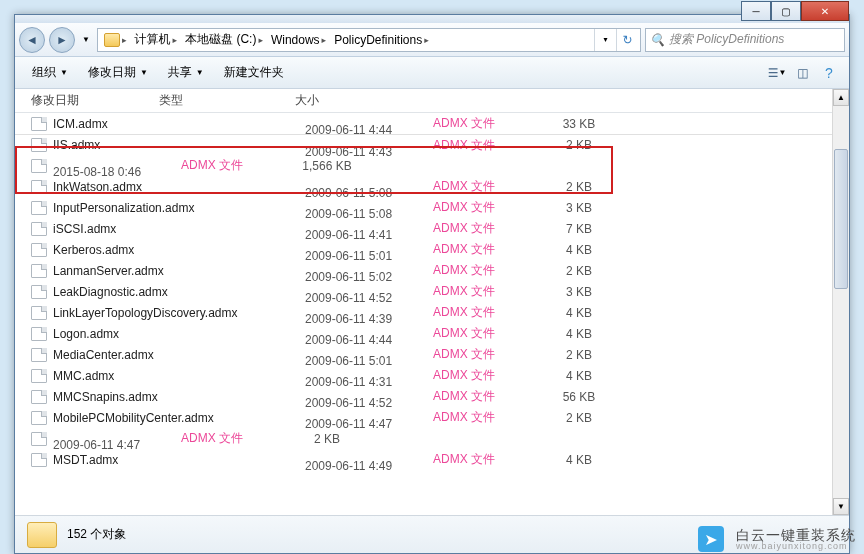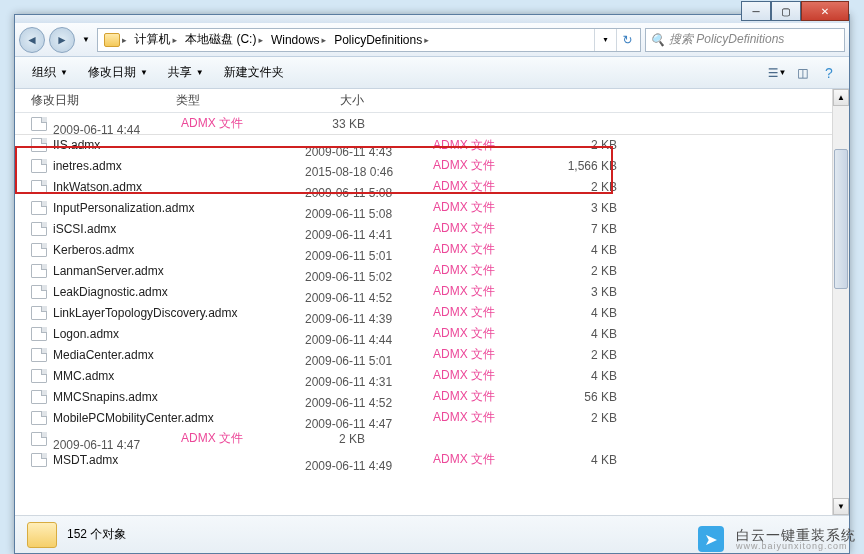--- a/index.html
+++ b/index.html
@@ -27,31 +27,31 @@
 .toolbar { height: 32px; background: linear-gradient(#f8fbfd,#e4edf4); border-bottom: 1px solid #c8d4e0; display: flex; align-items: center; padding: 0 8px; gap: 2px; font-size: 12px; }
 .toolbtn { padding: 4px 8px; display: flex; align-items: center; gap: 4px; cursor: pointer; border: 1px solid transparent; border-radius: 2px; }
 .toolbtn .drop { font-size: 8px; }
 .toolspacer { flex: 1; }
 .toolicon { width: 24px; height: 24px; display: flex; align-items: center; justify-content: center; cursor: pointer; }
 
 .content { position: absolute; top: 74px; left: 0; right: 0; bottom: 38px; overflow: hidden; background: #fff; }
 .colheaders { height: 24px; display: flex; align-items: center; border-bottom: 1px solid #e0e4e8; font-size: 12px; color: #444; padding-left: 16px; }
 .col-name { width: 258px; }
 .col-date { width: 128px; }
-.col-type { width: 108px; margin-left: 17px; }
-.col-size { width: 80px; text-align: right; }
+.col-type { width: 108px; }
+.col-size { width: 80px; text-align: center; }
 
 .filelist { position: relative; }
 .row { height: 21px; display: flex; align-items: center; font-size: 12px; color: #222; padding-left: 16px; cursor: pointer; }
 .ic { width: 16px; height: 14px; margin-right: 6px; background: #fff; border: 1px solid #b0b8c0; border-radius: 1px; position: relative; }
 .ic::after { content: ''; position: absolute; right: -1px; top: -1px; width: 5px; height: 5px; background: #e0e4e8; border-left: 1px solid #b0b8c0; border-bottom: 1px solid #b0b8c0; }
 .c-name { width: 252px; overflow: hidden; white-space: nowrap; }
 .c-date { width: 128px; color: #555; margin-top: 13px; }
 .c-type { width: 108px; color: #ec4899; }
-.c-size { width: 76px; text-align: right; color: #555; }
+.c-size { width: 76px; text-align: center; color: #555; }
 
 .highlight-box { position: absolute; left: 0px; top: 33px; width: 598px; height: 48px; border: 2px solid #d02020; pointer-events: none; z-index: 5; }
 
 .status { position: absolute; bottom: 0; left: 0; right: 0; height: 38px; background: linear-gradient(#f4f8fb,#e8eff5); border-top: 1px solid #d0d8e0; display: flex; align-items: center; padding: 0 12px; font-size: 12px; gap: 10px; }
 .status-folder { width: 30px; height: 26px; background: linear-gradient(#ffeeb8,#f5cf6a); border: 1px solid #d8ac40; border-radius: 3px; }
 
 .scrollbar { position: absolute; right: 0; top: 74px; bottom: 38px; width: 17px; background: #f0f0f0; border-left: 1px solid #d8d8d8; }
 .scroll-btn { height: 17px; background: linear-gradient(#f8f8f8,#e4e4e4); border: 1px solid #c0c0c0; display: flex; align-items: center; justify-content: center; font-size: 8px; cursor: pointer; }
 .scroll-thumb { position: absolute; top: 60px; left: 1px; right: 1px; height: 140px; background: linear-gradient(90deg,#e0e8f0,#c8d4e4); border: 1px solid #a0b0c4; border-radius: 2px; cursor: pointer; }
 
@@ -153,34 +153,34 @@
   <div class="content">
     <div class="colheaders">
       <div class="col-date">修改日期</div>
       <div class="col-type">类型</div>
       <div class="col-size">大小</div>
     </div>
     <div class="filelist" id="filelist">
       <div class="highlight-box"></div>
     <div class="row">
           <span class="ic"></span>
+          <span class="c-name">ICM.admx</span>
           <span class="c-date">2009-06-11 4:44</span>
           <span class="c-type">ADMX 文件</span>
           <span class="c-size">33 KB</span>
         </div>
         <div class="row cut">
           <span class="ic"></span>
           <span class="c-name">IIS.admx</span>
           <span class="c-date">2009-06-11 4:43</span>
           <span class="c-type">ADMX 文件</span>
           <span class="c-size">2 KB</span>
         </div>
         <div class="row">
           <span class="ic"></span>
-          <span class="c-name">inetres.admx</span>
           <span class="c-date">2015-08-18 0:46</span>
           <span class="c-type">ADMX 文件</span>
           <span class="c-size">1,566 KB</span>
         </div>
         <div class="row">
           <span class="ic"></span>
           <span class="c-name">InkWatson.admx</span>
           <span class="c-date">2009-06-11 5:08</span>
           <span class="c-type">ADMX 文件</span>
           <span class="c-size">2 KB</span>

